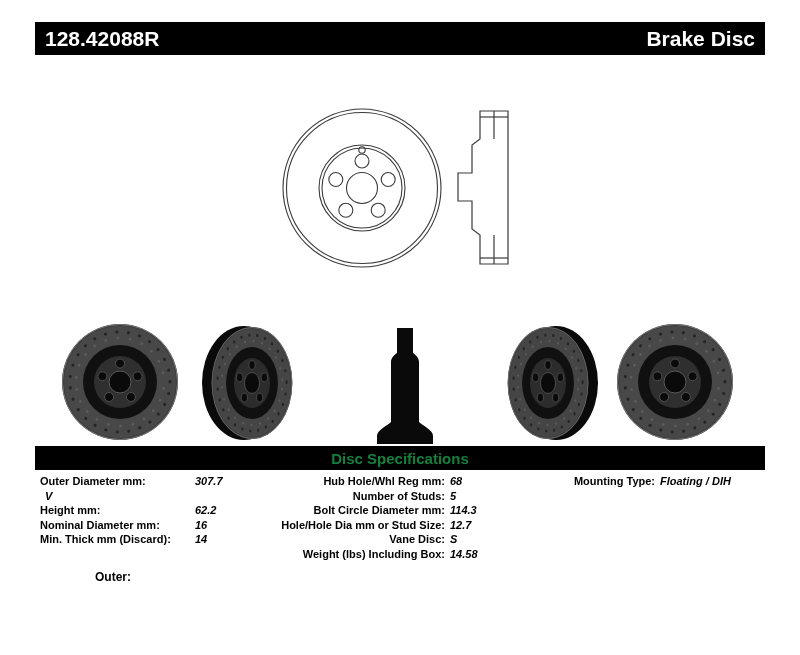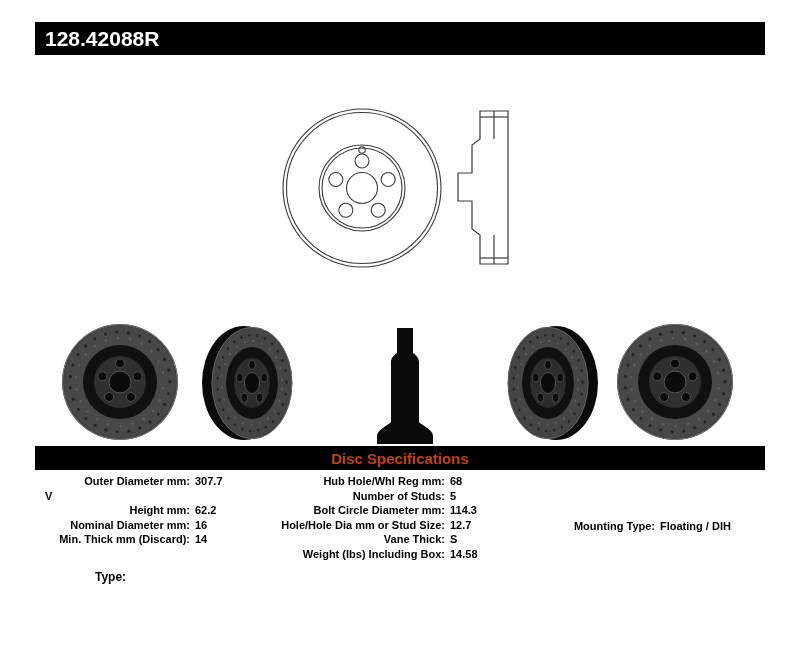--- a/index.html
+++ b/index.html
@@ -14,45 +14,46 @@
     position:absolute;left:35px;top:22px;width:730px;height:33px;
     background:#000;color:#fff;
     display:flex;align-items:center;justify-content:space-between;
     font-weight:bold;font-size:21px;
     padding:0 10px;box-sizing:border-box;
   }
   .drawing-area{position:absolute;left:280px;top:103px;width:250px;height:170px;}
   .photo{position:absolute;}
   .spec-bar{
     position:absolute;left:35px;top:446px;width:730px;height:24px;
-    background:#000;color:#c2410c;
+    background:#000;color:#15803d;
     display:flex;align-items:center;justify-content:center;
     font-weight:bold;font-size:15px;
   }
   .spec-col{position:absolute;top:474px;font-size:11px;font-weight:bold;color:#000;}
   .col-left{left:40px;}
   .col-mid{left:265px;}
-  .col-right{left:540px;margin-top:45px;}
+  .col-right{left:540px;}
   .spec-row{display:flex;line-height:14.5px;white-space:nowrap;}
-  .col-left .spec-label{width:150px;text-align:right;}
+  .col-left .spec-label{width:150px;}
   .col-mid .spec-label{width:180px;text-align:right;}
   .col-right .spec-label{width:115px;text-align:right;}
-  .spec-value{margin-left:5px;text-align:right;}
+  .spec-value{margin-left:5px;text-align:right;font-style:italic;}
   .note{
     position:absolute;left:95px;top:570px;
     font-size:12px;font-weight:bold;color:#000;
   }
 </style>
 </head>
 <body>
 
 <div class="page">
 
   <div class="header-bar">
     <span>128.42088R</span>
+    <span>Brake Disc</span>
   </div>
 
   <div class="drawing-area">
     <svg width="250" height="170" viewBox="0 0 250 170">
 
       <g stroke="#3a3a3a" fill="none" stroke-width="1.1">
         <circle cx="82" cy="85" r="79"></circle>
         <circle cx="82" cy="85" r="75.5"></circle>
         <circle cx="82" cy="85" r="43"></circle>
         <circle cx="82" cy="85" r="40"></circle>
@@ -204,31 +205,31 @@
     </div>
     <div class="spec-row">
       <span class="spec-label">Bolt Circle Diameter mm:</span>
       <span class="spec-value">114.3</span>
     </div>
     <div class="spec-row">
       <span class="spec-label">Hole/Hole Dia mm or Stud Size:</span>
       <span class="spec-value">12.7</span>
     </div>
     <div class="spec-row">
-      <span class="spec-label">Vane Thick:</span>
+      <span class="spec-label">Vane Disc:</span>
       <span class="spec-value">S</span>
     </div>
     <div class="spec-row">
       <span class="spec-label">Weight (lbs) Including Box:</span>
       <span class="spec-value">14.58</span>
     </div>
   </div>
 
   <div class="spec-col col-right">
     <div class="spec-row">
       <span class="spec-label">Mounting Type:</span>
       <span class="spec-value">Floating / DIH</span>
     </div>
   </div>
 
-  <div class="note">Type:</div>
+  <div class="note">Outer:</div>
 
 </div>
 
 </body></html>

